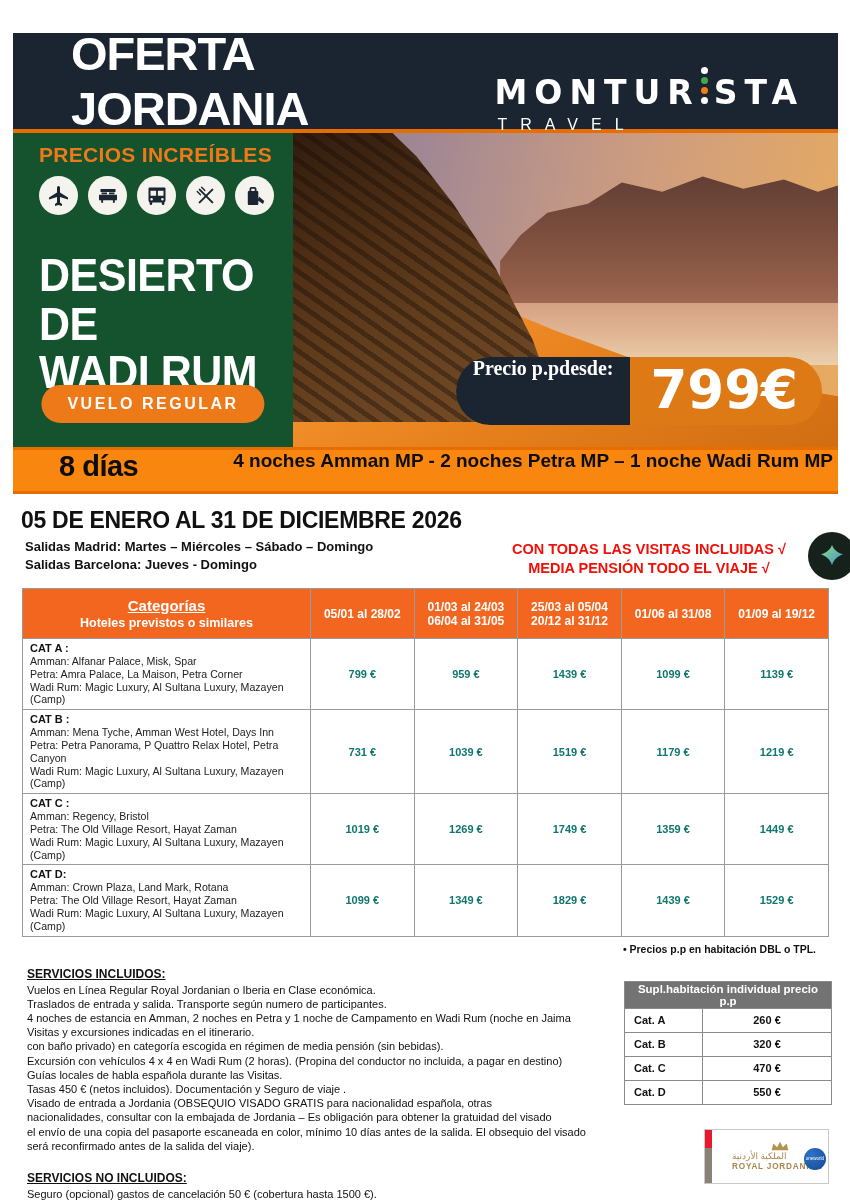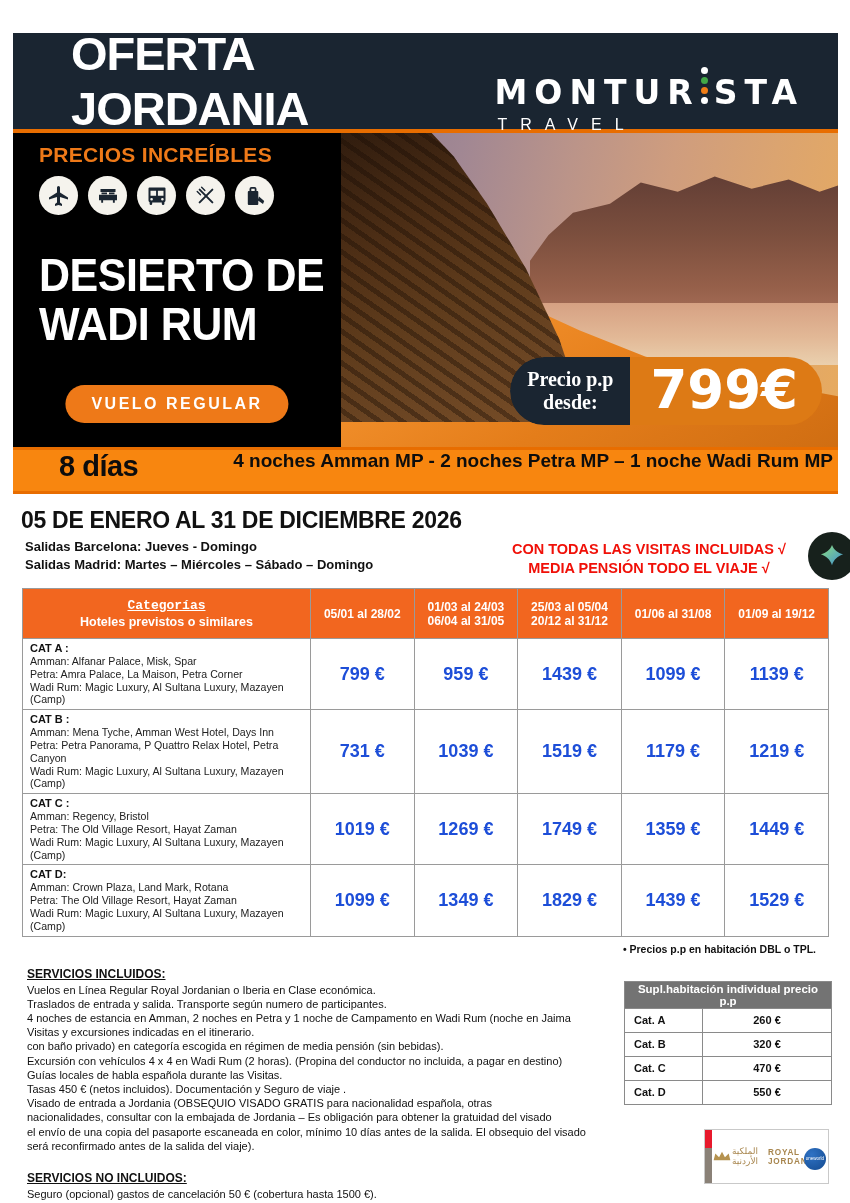--- a/index.html
+++ b/index.html
@@ -18,21 +18,21 @@
   .header-title { color:#fff; font-size:47px; font-weight:900; letter-spacing:-1px; }
   .logo { display:flex; flex-direction:column; padding-right:6px;margin-top:44px; }
   .logo-main { display:flex; align-items:center; color:#fff; font-size:33px; font-weight:700;
     letter-spacing:7px; font-family:"DejaVu Sans", sans-serif; }
   .logo-dots { display:flex; flex-direction:column; align-items:center; gap:3px; margin:0 6px 0 1px; transform:translateY(-7px); }
   .logo-dots i { width:7px; height:7px; border-radius:50%; display:block; }
   .logo-sub { color:#fff; font-size:16px; letter-spacing:13px; margin-top:4px; padding-left:3px; }
 
   
   .hero { display:flex; height:314px; }
-  .hero-left { width:328px; background:#000000; position:relative; padding:10px 0 4px 26px; flex:none; }
+  .hero-left { width:280px; background:#14532d; position:relative; padding:10px 0 4px 26px; flex:none; }
   .tagline { color:#ee7918; font-weight:800; font-size:21px; letter-spacing:0.3px; }
   .icons-row { display:flex; gap:10px; margin-top:9px; }
   .icon-circle { width:39px; height:39px; border-radius:50%; background:#f5f3ed;
     display:flex; align-items:center; justify-content:center; flex:none; }
   .icon-circle svg { width:24px; height:24px; fill:#1a2531; }
   .hero-title { color:#fff; font-weight:800; font-size:43px; line-height:1.05;
     margin-top:36px; letter-spacing:-0.5px; transform:scaleY(1.08); transform-origin:left top; }
   .flight-pill { position:absolute; bottom:24px; left:50%; transform:translateX(-50%);
     background:#ee7918; color:#fff; font-weight:800; letter-spacing:2.5px; font-size:16px;
     padding:10px 26px; border-radius:26px; white-space:nowrap; }
@@ -50,21 +50,21 @@
   .cliff { position:absolute; left:-2%; top:-2%; width:56%; height:94%;
     background:
       repeating-linear-gradient(35deg, rgba(25,12,4,.38) 0 5px, rgba(0,0,0,0) 5px 13px),
       linear-gradient(155deg,#2e1b0e 0%,#503016 35%,#5f3c1c 55%,#6b4523 75%,#7a4f28 100%);
     clip-path:polygon(0 0,34% 0,44% 10%,56% 26%,70% 48%,82% 72%,92% 100%,0 100%); }
 
   .price-badge { position:absolute; right:16px; bottom:22px; display:flex; align-items:stretch;
     border-radius:36px; overflow:hidden; height:68px; z-index:5; box-shadow:0 0 0 0; }
   .price-label { background:#1a2531; color:#fff; font-family:"Liberation Serif", serif;
     font-weight:700; font-size:20px; line-height:1.15; text-align:center;
-    display:flex; flex-direction:column; justify-content:center; padding:0 17px;
+    display:flex; flex-direction:row; justify-content:center; padding:0 17px;
     border-radius:34px 0 0 34px; }
   .price-value { background:#dd7a15; color:#fff; font-size:53px; font-weight:800;
     font-family:"DejaVu Sans", sans-serif; display:flex; align-items:center; padding:0 24px 4px 20px; }
 
   
   .duration-bar { height:47px; background:#f8860f; border-top:3px solid #e86d00; border-bottom:3px solid #e86d00;
     display:flex; align-items:flex-start; }
   .days { margin-left:46px; font-size:29px; font-weight:800; color:#0d0d0d; letter-spacing:-0.5px; }
   .itinerary { margin-left:95px; font-size:19px; font-weight:800; color:#0d0d0d; }
 
@@ -72,45 +72,45 @@
   .date-heading { margin:13px 0 4px 8px; font-size:23px; font-weight:800; letter-spacing:-0.3px; }
   .salidas-row { display:flex; justify-content:space-between; align-items:flex-start; margin:4px 0 0 12px; }
   .salidas { font-size:13px; font-weight:700; line-height:18px; }
   .highlights { color:#f01008; font-weight:800; font-size:14.5px; line-height:19px;
     text-align:center; margin-right:52px; margin-top:2px; }
 
   
   .price-table { border-collapse:collapse; margin:10px auto 0; table-layout:fixed; width:807px; }
   .price-table th, .price-table td { border:1px solid #9a9a9a; }
   .price-table th { background:#f2661f; color:#fff; height:50px; font-weight:700; font-size:12px; padding:2px; }
-  .th-title { font-size:13px; font-weight:800; text-decoration:underline;font-family:Liberation Mono, monospace; }
+  .th-title { font-size:15px; font-weight:800; text-decoration:underline; }
   .th-sub { font-size:12.5px; font-weight:700; margin-top:2px; }
   .cat-cell { padding:3px 7px; vertical-align:top; }
   .cat-title { font-size:11px; font-weight:800; line-height:13px; }
   .hotel-line { font-size:10.6px; line-height:12.8px; color:#222; }
-  .price-cell { text-align:center; font-size:18px; font-weight:700; color:#1d4ed8; }
+  .price-cell { text-align:center; font-size:11px; font-weight:700; color:#0f766e; }
   .table-note { text-align:right; font-size:10.5px; font-weight:700; margin:6px 22px 0 0; }
 
   
   .lower { position:relative; padding:4px 0 0 14px; }
   .svc-heading { font-size:12px; font-weight:800; text-decoration:underline; margin:8px 0 2px; }
   .svc-lines { font-size:11px; line-height:14.2px; color:#111; max-width:608px; }
   .svc-gap { height:10px; }
 
   .suppl-table { position:absolute; left:611px; top:26px; width:208px; border-collapse:collapse; }
   .suppl-table th { background:#737373; color:#fff; font-size:11.5px; font-weight:700;
     height:27px; border:1px solid #8a8a8a; padding:0 4px; }
   .suppl-table td { border:1px solid #8a8a8a; height:24px; font-size:11px; font-weight:700; }
   .suppl-cat { padding-left:9px; width:78px; }
   .suppl-price { text-align:center; }
 
   .rj-box { position:absolute; left:691px; top:174px; width:125px; height:55px; background:#fff;
     border:1px solid #c9c9c9; display:flex; overflow:hidden; }
   .rj-stripe { width:7px; flex:none; background:linear-gradient(to bottom,#e8192c 0 34%,#8a8177 34% 100%); }
-  .rj-body { flex:1; display:flex; align-items:center; justify-content:center; position:relative; }
+  .rj-body { flex:1; display:flex; flex-direction:column; justify-content:center; position:relative;padding-left:20px; }
   .rj-crown svg { width:20px; height:10px; display:block; margin:0 auto; }
   .rj-arabic { color:#a8864e; font-size:9px; line-height:10px; }
   .rj-name { color:#a8864e; font-size:8.2px; font-weight:700; letter-spacing:0.8px; margin-top:1px; }
   .ow-circle { position:absolute; right:2px; top:18px; width:22px; height:22px; border-radius:50%;
     background:radial-gradient(circle at 35% 30%, #2f72c4, #134a90); color:#fff; font-size:4.5px;
     display:flex; align-items:center; justify-content:center; }
 
   
   .widget-btn { position:absolute; top:532px; right:-6px; width:48px; height:48px; border-radius:50%;
     background:#17211c; display:flex; align-items:center; justify-content:center; z-index:20; cursor:pointer; }
@@ -198,22 +198,22 @@
   </div>
 
   <div class="duration-bar">
     <span class="days">8 días</span>
     <span class="itinerary">4 noches Amman MP - 2 noches Petra MP – 1 noche Wadi Rum MP</span>
   </div>
 
   <div class="date-heading">05 DE ENERO AL 31 DE DICIEMBRE 2026</div>
   <div class="salidas-row">
     <div class="salidas">
+        <div>Salidas Madrid: Martes – Miércoles – Sábado – Domingo</div>
         <div>Salidas Barcelona: Jueves - Domingo</div>
-        <div>Salidas Madrid: Martes – Miércoles – Sábado – Domingo</div>
       </div>
     <div class="highlights">
         <div>CON TODAS LAS VISITAS INCLUIDAS √</div>
         <div>MEDIA PENSIÓN TODO EL VIAJE √</div>
       </div>
   </div>
 
   <table class="price-table">
     <colgroup>
       <col style="width:288px">

